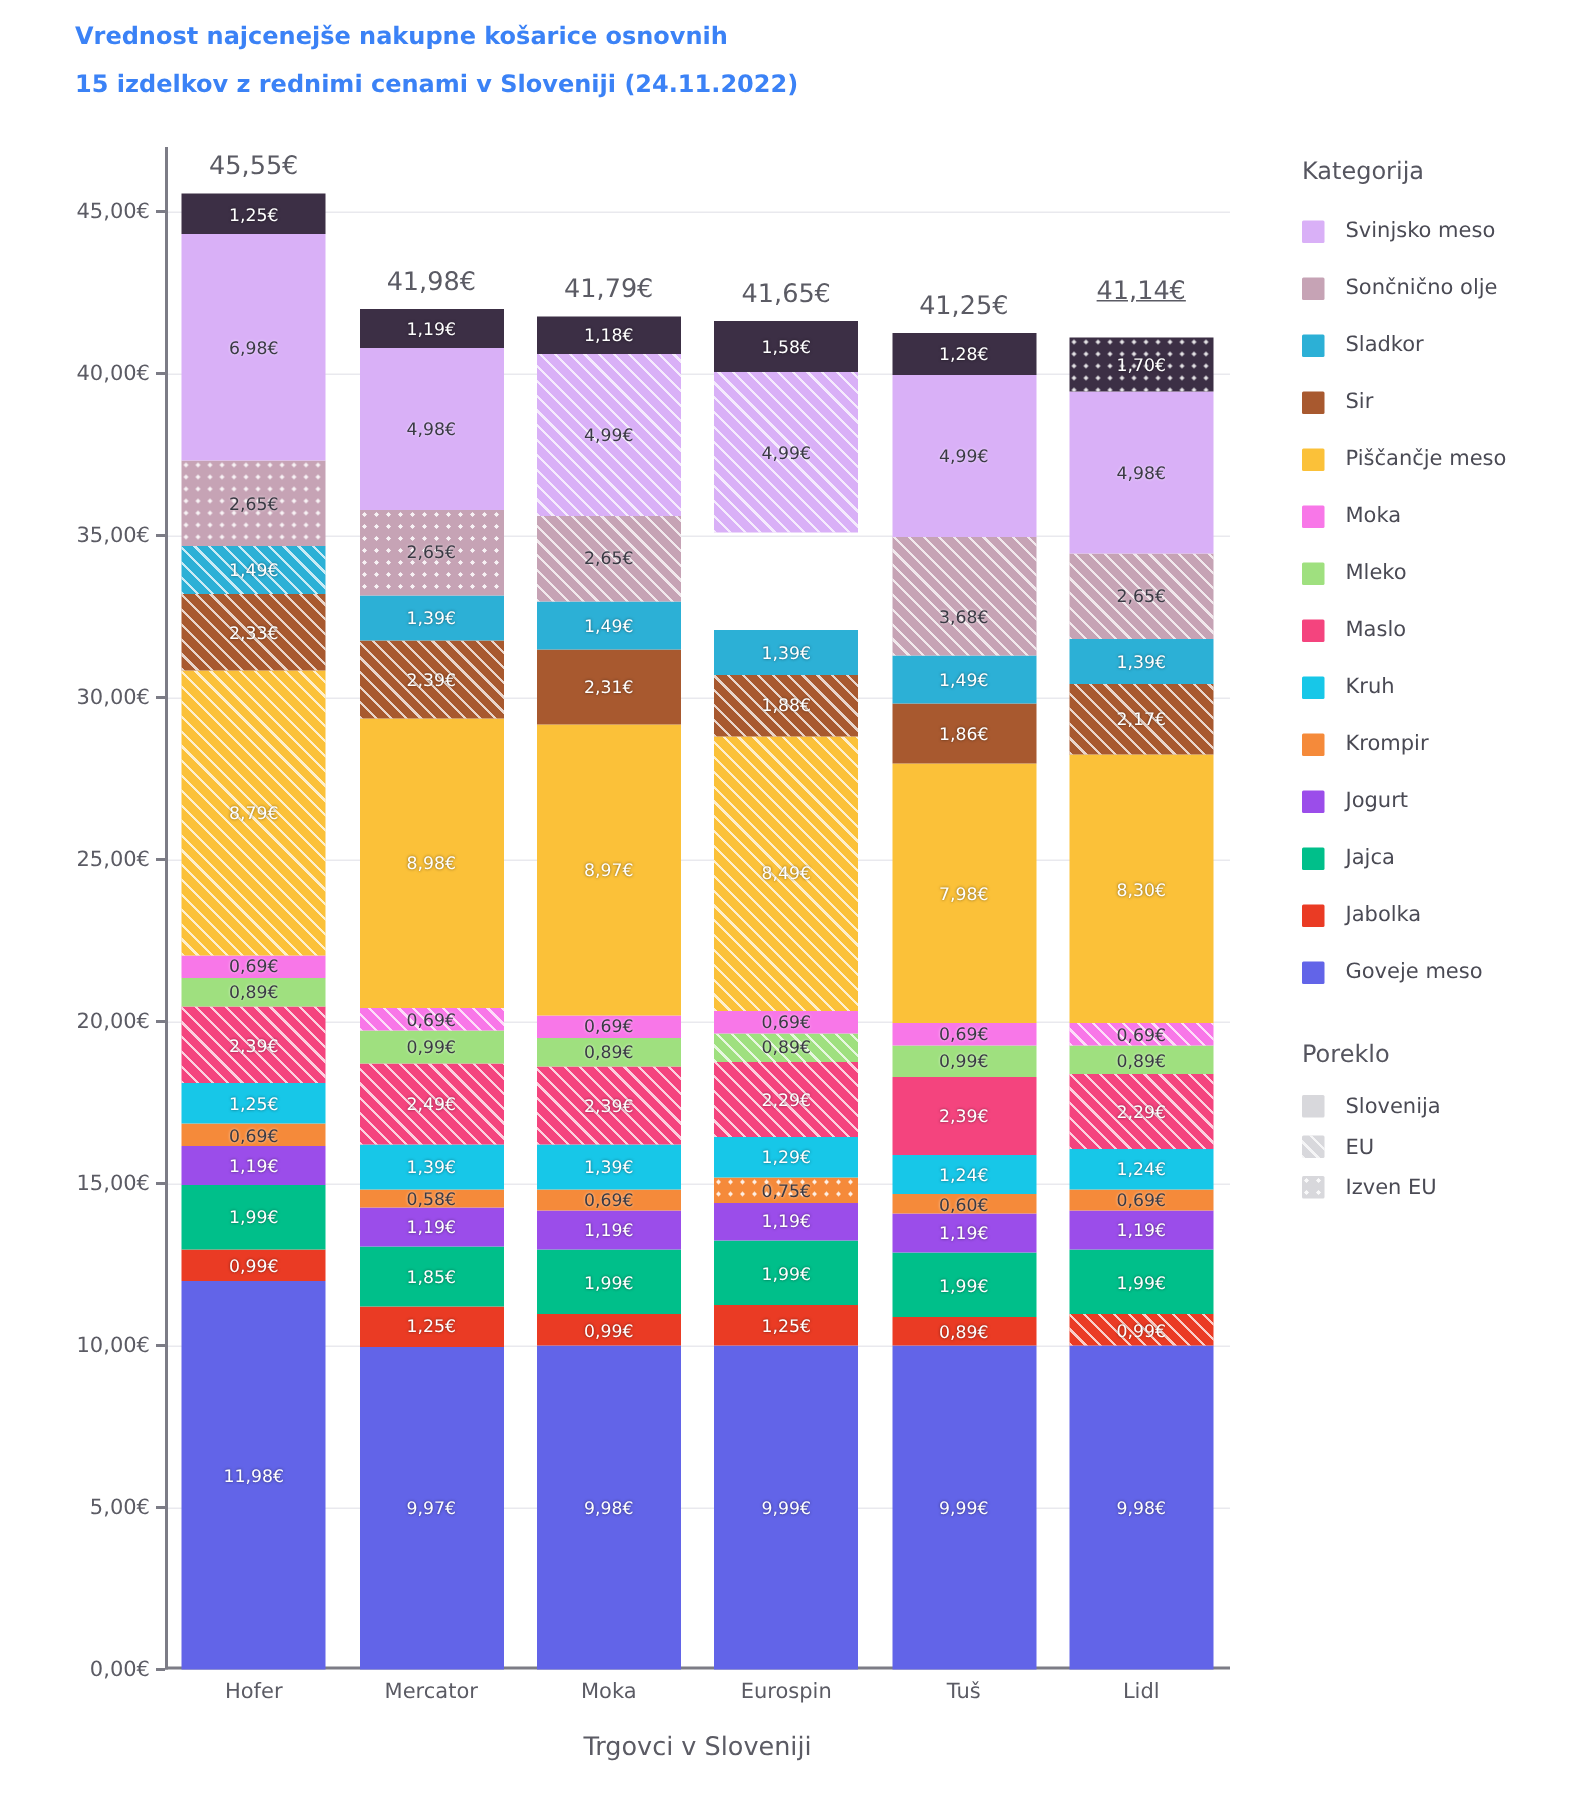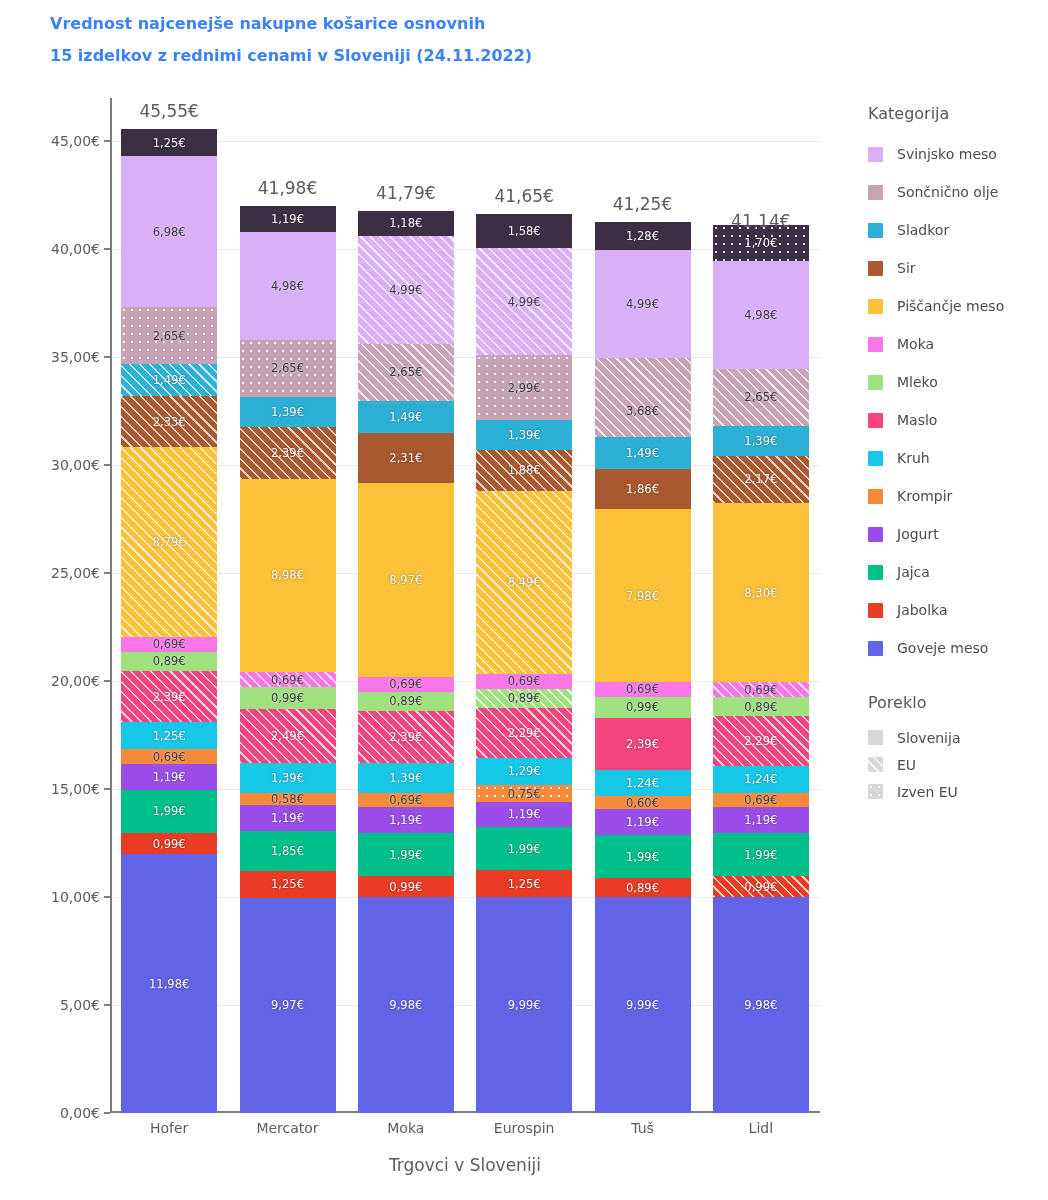--- a/index.html
+++ b/index.html
@@ -415,24 +415,20 @@
           <div class="ov eu"></div>
           <div class="seglbl" style="top: 85.6739px;">8,49€</div>
         </div>
         <div class="seg" style="bottom: 622.389px; height: 40.6px; background: rgb(168, 89, 47);">
           <div class="ov eu"></div>
           <div class="seglbl" style="top: 14.3px;">1,88€</div>
         </div>
         <div class="seg" style="bottom: 662.989px; height: 30.0181px; background: rgb(44, 176, 214);">
           <div class="seglbl" style="top: 9.00904px;">1,39€</div>
         </div>
-        <div class="seg dark-text" style="bottom: 693.007px; height: 64.5713px; background: rgb(198, 163, 181);">
-          <div class="ov izven"></div>
-          <div class="seglbl" style="top: 26.2856px;">2,99€</div>
-        </div>
         <div class="seg dark-text" style="bottom: 757.579px; height: 107.763px; background: rgb(217, 176, 247);">
           <div class="ov eu"></div>
           <div class="seglbl" style="top: 47.8814px;">4,99€</div>
         </div>
         <div class="seg" style="bottom: 865.341px; height: 34.1213px; background: rgb(60, 47, 69);">
           <div class="seglbl" style="top: 11.0606px;">1,58€</div>
         </div>
         <div class="bar-total" style="bottom: 907.463px;">41,65€</div>
       </div>
       <div class="bar-col" style="left: 484.5px; width: 96px; height: 1015px;">
@@ -529,21 +525,21 @@
           <div class="ov eu"></div>
           <div class="seglbl" style="top: 22.6144px;">2,65€</div>
         </div>
         <div class="seg dark-text" style="bottom: 744.189px; height: 107.547px; background: rgb(217, 176, 247);">
           <div class="seglbl" style="top: 47.7734px;">4,98€</div>
         </div>
         <div class="seg" style="bottom: 851.736px; height: 36.7128px; background: rgb(60, 47, 69);">
           <div class="ov izven"></div>
           <div class="seglbl" style="top: 12.3564px;">1,70€</div>
         </div>
-        <div class="bar-total" style="bottom: 882px;">41,14€</div>
+        <div class="bar-total" style="bottom: 909px; text-decoration: underline;">41,14€</div>
       </div>
     </div>
 
   <div id="xticks">
       <div class="xtick-label" style="left: 169.167px;">Hofer</div>
       <div class="xtick-label" style="left: 287.5px;">Mercator</div>
       <div class="xtick-label" style="left: 405.833px;">Moka</div>
       <div class="xtick-label" style="left: 524.167px;">Eurospin</div>
       <div class="xtick-label" style="left: 642.5px;">Tuš</div>
       <div class="xtick-label" style="left: 760.833px;">Lidl</div>

